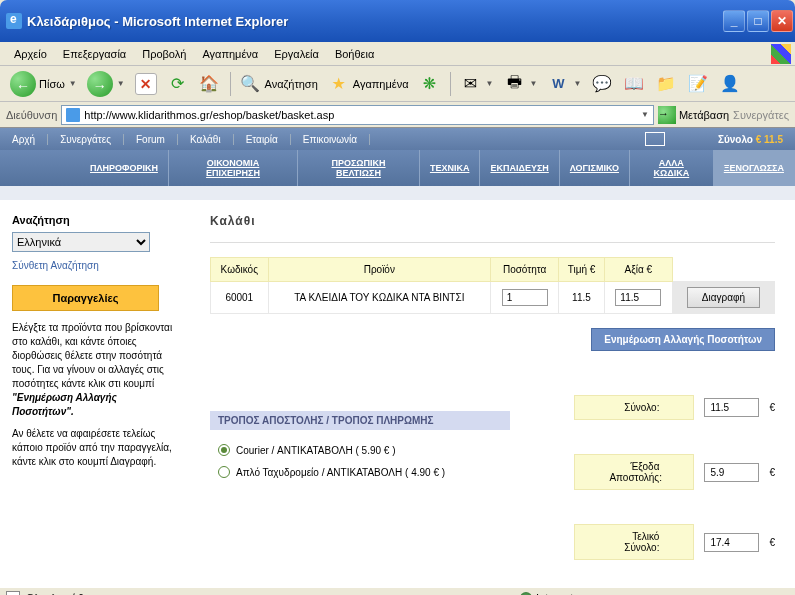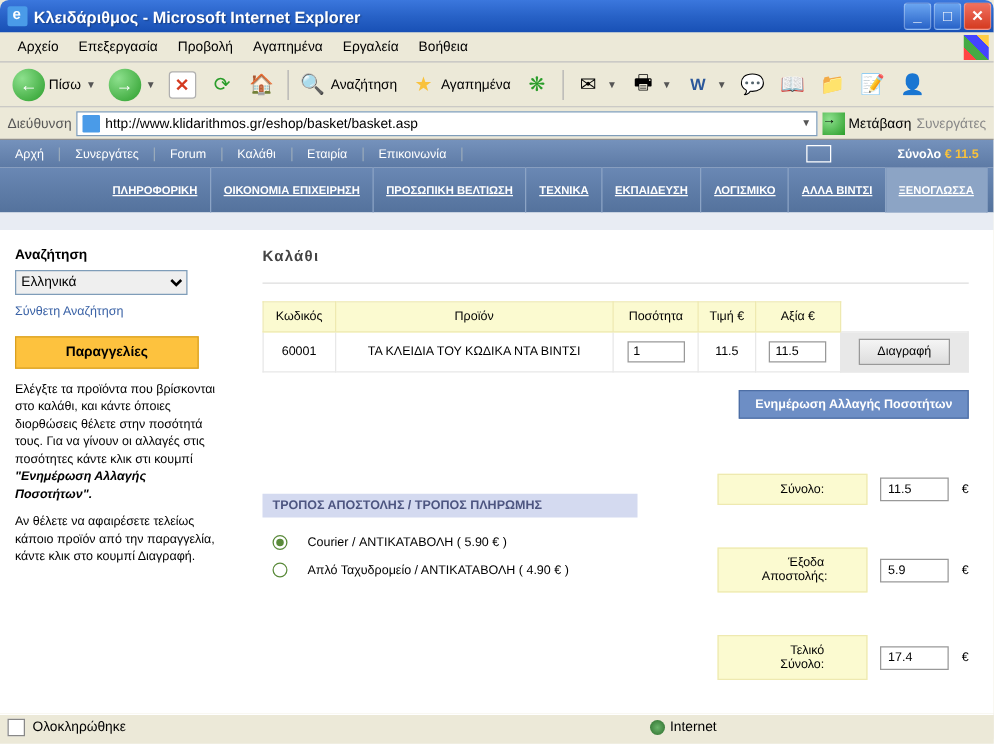--- a/index.html
+++ b/index.html
@@ -1,19 +1,19 @@
 <!DOCTYPE html>
 <html><head>
 <meta charset="utf-8">
 <style>
 * { margin: 0; padding: 0; box-sizing: border-box; font-family: Tahoma, Arial, sans-serif; }
 body { background: #ece9d8; width: 795px; height: 595px; overflow: hidden; font-size: 11px; }
 
 
-.titlebar { background: linear-gradient(to bottom, #3b77dd 0%, #2862c7 50%, #1850b5 100%); height: 26px; display: flex; align-items: center; padding: 0 2px 0 6px; color: #fff; font-size: 13px; border-radius: 7px 7px 0 0; }
+.titlebar { background: linear-gradient(to bottom, #3b77dd 0%, #2862c7 50%, #1850b5 100%); height: 42px; display: flex; align-items: center; padding: 0 2px 0 6px; color: #fff; font-size: 13px; border-radius: 7px 7px 0 0; }
 .titlebar .ie-icon { width: 16px; height: 16px; background: #4a9be8; margin-right: 5px; border-radius: 2px; position: relative; }
 .titlebar .ie-icon::after { content: "e"; position: absolute; color: #fff; font-weight: bold; font-size: 12px; left: 4px; top: -1px; }
 .titlebar-text { flex: 1; font-weight: bold; text-shadow: 1px 1px 1px rgba(0,0,0,0.3); }
 .winbtns { display: flex; gap: 2px; }
 .winbtn { width: 22px; height: 22px; border-radius: 3px; display: flex; align-items: center; justify-content: center; color: #fff; font-weight: bold; font-size: 12px; border: 1px solid rgba(255,255,255,0.3); }
 .winbtn.min, .winbtn.max { background: linear-gradient(to bottom, #6aa5f0, #2862c7); }
 .winbtn.close { background: linear-gradient(to bottom, #f07060, #d43a20); }
 
 
 .menubar { background: #ece9d8; height: 24px; display: flex; align-items: center; padding: 0 6px; border-bottom: 1px solid #c0c0c0; position: relative; }
@@ -78,21 +78,21 @@
 .delbtn { background: linear-gradient(to bottom, #f5f5f5, #ddd); border: 1px solid #999; padding: 4px 14px; font-size: 10px; }
 .updbtn { background: #6d8ec5; color: #fff; border: 1px solid #4d6ea5; padding: 5px 12px; font-size: 10px; font-weight: bold; float: right; margin-top: 14px; }
 
 .totals { margin-top: 44px; }
 .tot-row { display: flex; justify-content: flex-end; align-items: center; gap: 10px; margin-bottom: 10px; }
 .tot-label { background: #fbfad0; border: 1px solid #eee9b0; padding: 6px 34px; font-size: 10px; text-align: right; width: 120px; }
 .tot-val { width: 55px; border: 1px solid #999; padding: 3px 5px; font-size: 10px; background: #fff; }
 .euro { font-size: 10px; }
 
 .ship-hdr { background: #d4daf0; padding: 4px 8px; font-size: 10px; font-weight: bold; color: #4d5580; margin: 10px 0 10px; width: 300px; }
-.ship-opt { font-size: 10px; padding: 4px 0 6px 8px; display: flex; align-items: center; gap: 16px; }
+.ship-opt { font-size: 10px; padding: 4px 0 6px 8px; display: flex; align-items: center; gap: 6px; }
 .radio { width: 12px; height: 12px; border: 1px solid #5a8a3a; border-radius: 50%; display: inline-flex; align-items: center; justify-content: center; }
 .radio.on::after { content: ""; width: 6px; height: 6px; background: #5a8a3a; border-radius: 50%; }
 
 
 .statusbar { background: #ece9d8; height: 20px; display: flex; align-items: center; padding: 0 6px; border-top: 1px solid #fff; font-size: 11px; gap: 6px; position: relative; }
 .statusbar .zone { position: absolute; left: 520px; display: flex; align-items: center; gap: 4px; }
 .globe { width: 12px; height: 12px; border-radius: 50%; background: radial-gradient(circle, #6ab46a, #2a6a2a); }
 .doc-ico { width: 14px; height: 14px; background: #fff; border: 1px solid #888; }
 </style>
 </head>
@@ -206,21 +206,21 @@
     <div class="total"><span>Σύνολο</span> <b>€ 11.5</b></div>
   </div>
 
   <div class="site-cats">
     <div>ΠΛΗΡΟΦΟΡΙΚΗ</div>
     <div>ΟΙΚΟΝΟΜΙΑ ΕΠΙΧΕΙΡΗΣΗ</div>
     <div>ΠΡΟΣΩΠΙΚΗ ΒΕΛΤΙΩΣΗ</div>
     <div>ΤΕΧΝΙΚΑ</div>
     <div>ΕΚΠΑΙΔΕΥΣΗ</div>
     <div>ΛΟΓΙΣΜΙΚΟ</div>
-    <div>ΑΛΛΑ ΒΙΝΤΣΙ</div>
+    <div>ΑΛΛΑ ΚΩΔΙΚΑ</div>
     <div class="last">ΞΕΝΟΓΛΩΣΣΑ</div>
   </div>
   <div class="sub-bar"></div>
 
   <div class="main">
 
     <div class="sidebar">
       <h4>Αναζήτηση</h4>
       <select class="langsel"><option>Ελληνικά</option></select>
       <a class="adv-link">Σύνθετη Αναζήτηση</a>

